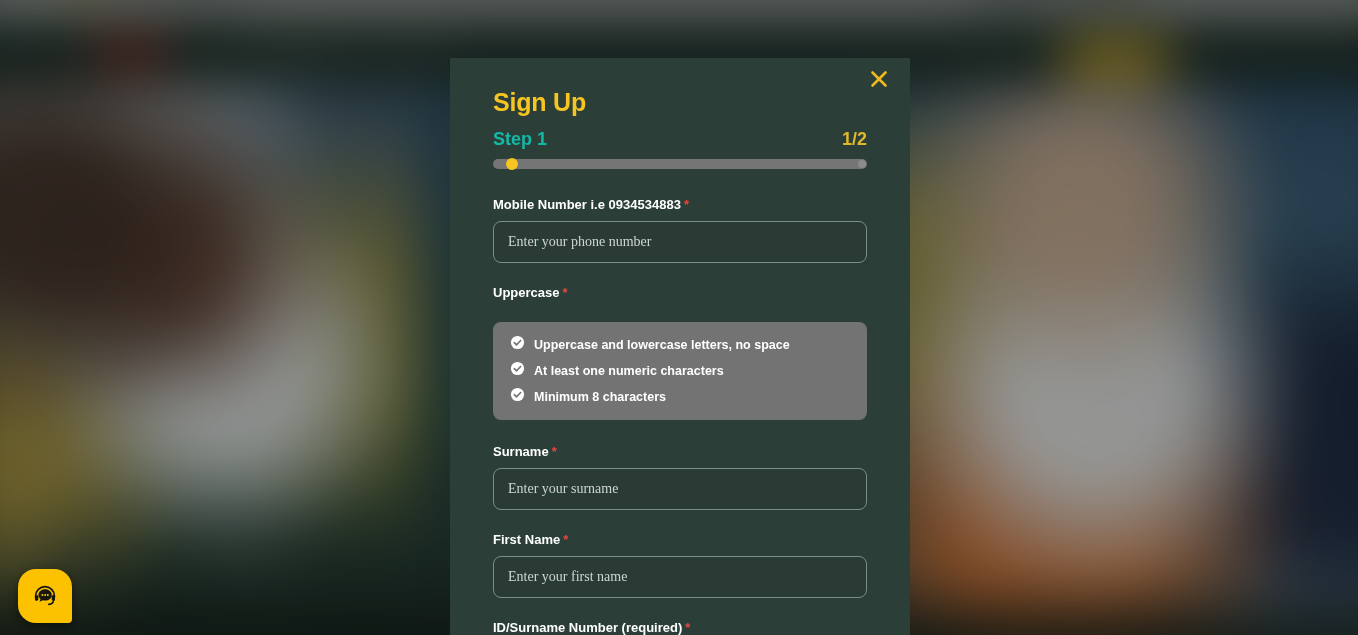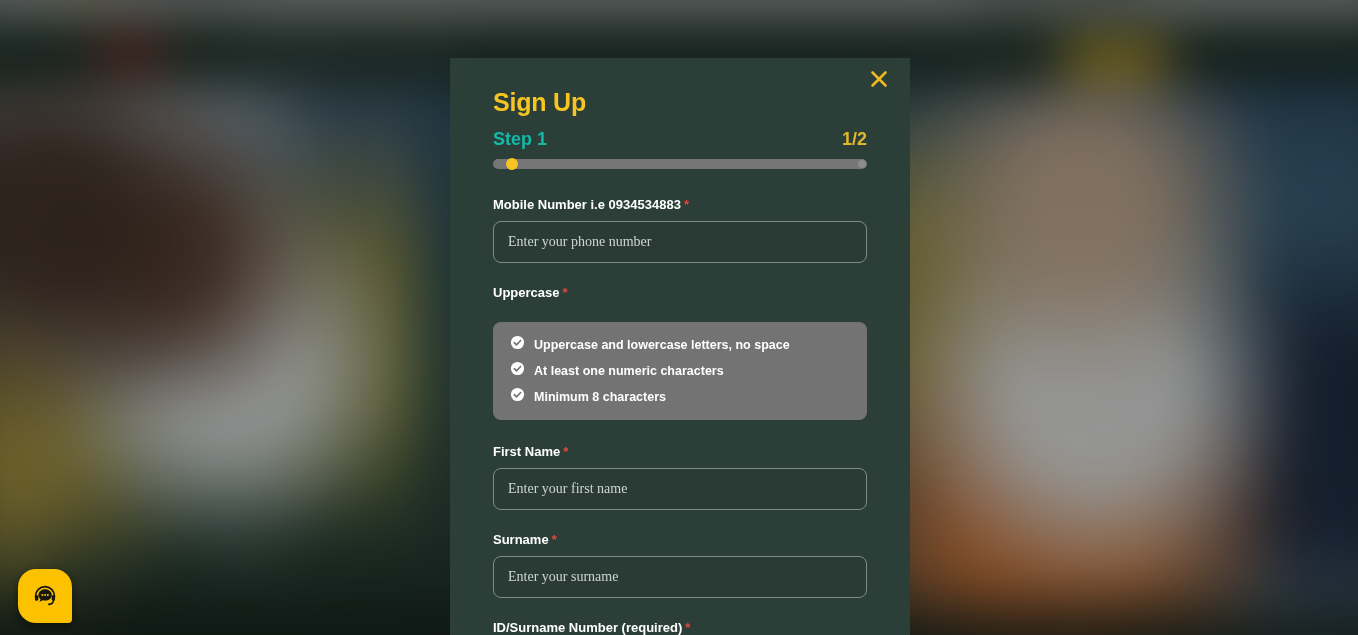--- a/index.html
+++ b/index.html
@@ -317,38 +317,38 @@
             <circle cx="8" cy="8" r="7" fill="#ffffff"></circle>
             <path d="M4.6 8.2 L6.9 10.5 L11.4 5.9" fill="none" stroke="#737373" stroke-width="1.7" stroke-linecap="round" stroke-linejoin="round"></path>
           </svg>
         </span>
         <span class="rule-text">Minimum 8 characters</span>
       </div>
     </div>
 
     <div class="field-group">
       <label class="field-label">
+        <span>Surname</span><span class="req-star">*</span>
+      </label>
+      <div class="input-wrap">
+        <input class="text-input" type="text" placeholder="Enter your surname" style="">
+      </div>
+    </div>
+
+    <div class="field-group">
+      <label class="field-label">
         <span>First Name</span><span class="req-star">*</span>
       </label>
       <div class="input-wrap">
         <input class="text-input" type="text" placeholder="Enter your first name" style="">
       </div>
     </div>
 
     <div class="field-group">
       <label class="field-label">
-        <span>Surname</span><span class="req-star">*</span>
-      </label>
-      <div class="input-wrap">
-        <input class="text-input" type="text" placeholder="Enter your surname" style="">
-      </div>
-    </div>
-
-    <div class="field-group">
-      <label class="field-label">
         <span>ID/Surname Number (required)</span><span class="req-star">*</span>
       </label>
       <div class="input-wrap">
         <input class="text-input" type="text" placeholder="" style="">
       </div>
     </div>
 
   </div>
 </div>
 

